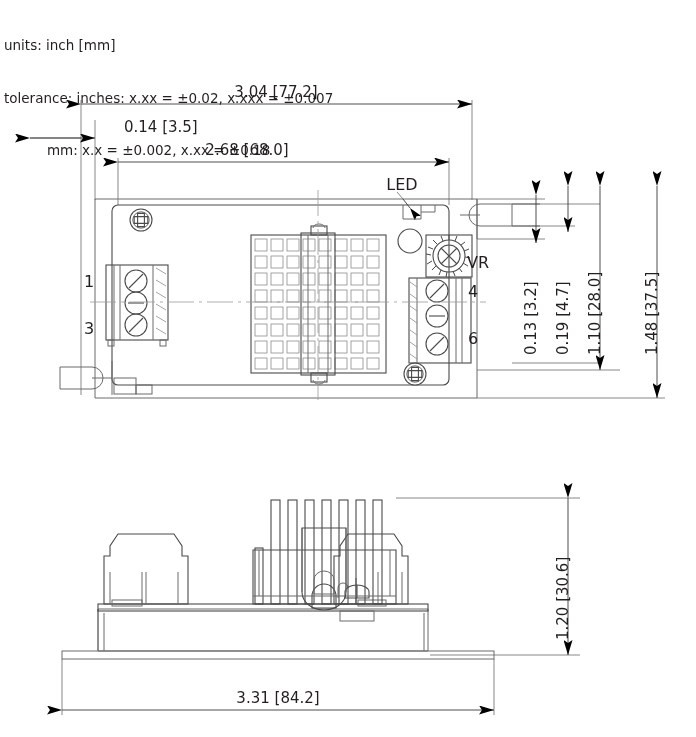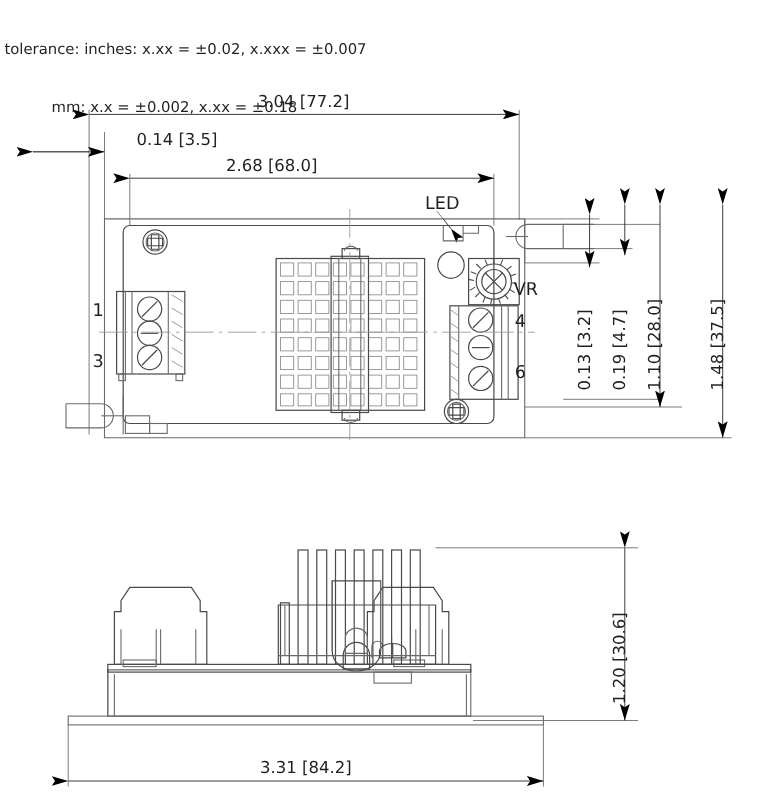--- a/index.html
+++ b/index.html
@@ -19,20 +19,21 @@
   .ctr{fill:none;stroke:#9a9a9a;stroke-width:0.8;stroke-dasharray:26 5 3 5;}
   .arw{fill:#000000;}
   .wht{fill:#ffffff;}
 </style>
 </head>
 <body>
 
 <div id="stage">
 
   <div class="notes">
+    <div>units: inch [mm]</div>
     <div>tolerance: inches: x.xx = ±0.02, x.xxx = ±0.007</div>
     <div>          mm: x.x = ±0.002, x.xx = ±0.18</div>
   </div>
 
   <svg width="696" height="737" viewBox="0 0 696 737">
     <defs>
       <marker id="arR" markerWidth="16" markerHeight="9" refX="15" refY="4.5" orient="auto" markerUnits="userSpaceOnUse">
         <path d="M0,0 L15,4.5 L0,9 L3,4.5 Z" class="arw"></path>
       </marker>
       <marker id="arL" markerWidth="16" markerHeight="9" refX="15" refY="4.5" orient="auto" markerUnits="userSpaceOnUse">

